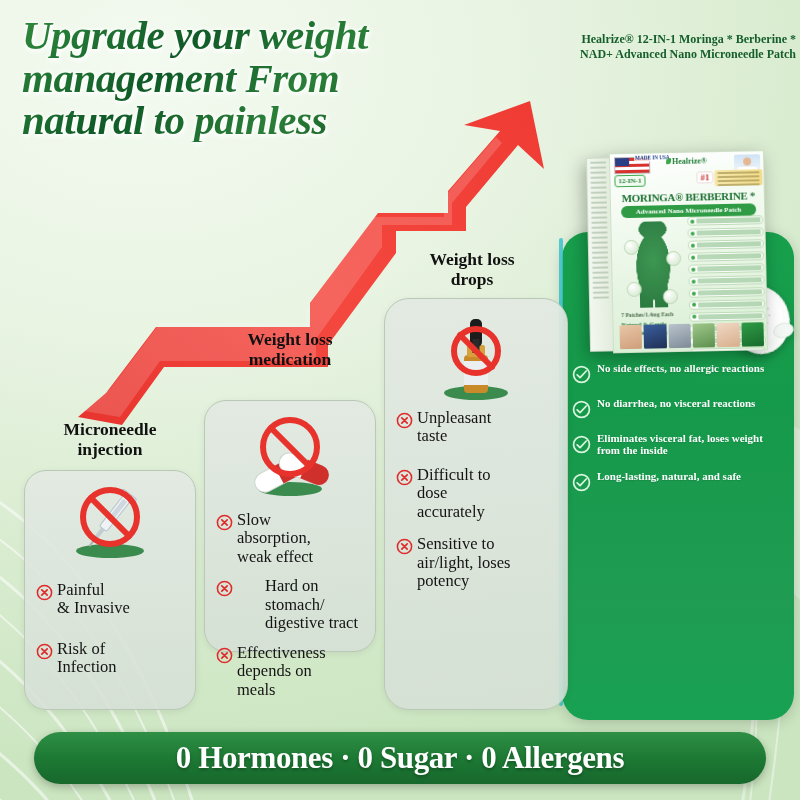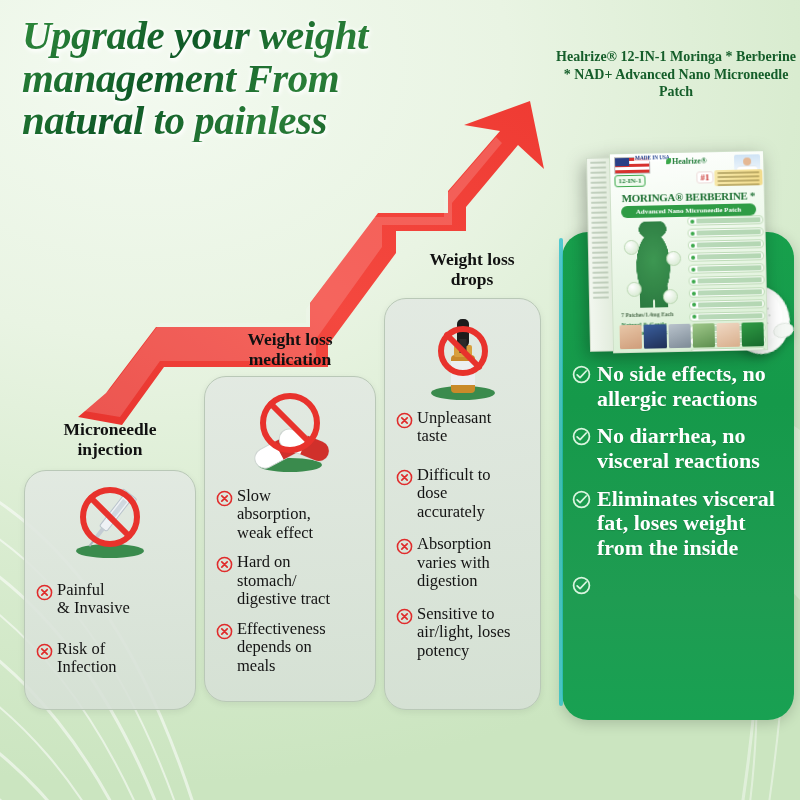--- a/index.html
+++ b/index.html
@@ -23,43 +23,43 @@
     letter-spacing:-0.5px;
     color:#186b30;
     background:linear-gradient(135deg,#2f8a3c 0%,#0f5a27 30%,#2a7f38 55%,#0d4d20 80%,#2e8a3e 100%);
     -webkit-background-clip:text;background-clip:text;
     -webkit-text-fill-color:transparent;
     filter:drop-shadow(0 0 2px rgba(255,255,255,.95)) drop-shadow(1px 2px 2px rgba(255,255,255,.85));
   }
   .headline span{display:block;}
   
   .prodtitle{
-    position:absolute;left:556px;top:48px;width:240px;
-    text-align:center;font-weight:bold;font-size:14px;line-height:1.26;
+    position:absolute;left:556px;top:32px;width:240px;
+    text-align:right;font-weight:bold;font-size:12px;line-height:1.26;
     color:#155e2a;
   }
   
   .arrow{position:absolute;left:60px;top:95px;width:520px;height:330px;}
   
   .greenpanel{
     position:absolute;left:562px;top:232px;width:232px;height:488px;
     background:linear-gradient(180deg,#17a04c 0%,#15994a 35%,#1f9c52 75%,#18a152 100%);
     border-radius:26px;
     box-shadow:0 3px 14px rgba(0,0,0,.18);
   }
   .greenpanel:before{
     content:"";position:absolute;left:-3px;top:6px;width:4px;height:96%;
     border-radius:4px;background:linear-gradient(180deg,#39c3cf,#26b8b0,#35c2c8);
     opacity:.85;
   }
   .benefits{position:absolute;left:10px;top:130px;width:215px;}
   .benefit{display:flex;align-items:flex-start;margin-bottom:13px;}
   .benefit .bico{flex:0 0 auto;width:19px;height:19px;margin-right:6px;margin-top:3px;}
   .benefit .btxt{
-    color:#ffffff;font-size:22px;font-weight:bold;line-height:1.12;
+    color:#ffffff;font-size:11px;font-weight:bold;line-height:1.12;
     text-shadow:0 1px 1px rgba(0,0,0,.12);
   }
   
   .pbox{
     position:absolute;left:588px;top:152px;width:178px;height:200px;
     transform:rotate(-1.2deg);
     filter:drop-shadow(-3px 5px 9px rgba(0,0,0,.3));
   }
   .pbox .side{
     position:absolute;left:0;top:4px;width:24px;height:194px;
@@ -258,20 +258,22 @@
         <div class="btxt">Eliminates visceral
 fat, loses weight
 from the inside</div>
       </div>
 
       <div class="benefit">
         <svg class="bico" viewBox="0 0 24 24">
           <circle cx="12" cy="12" r="10" fill="none" stroke="#d9f5de" stroke-width="2.2"></circle>
           <path d="M6.5 12.4 L10.2 16 L18 7.6" fill="none" stroke="#d9f5de" stroke-width="2.2" stroke-linecap="round" stroke-linejoin="round"></path>
         </svg>
+        <div class="btxt">Long-lasting,
+natural, and safe</div>
       </div>
 
     </div>
   </div>
 
   <svg class="patch" viewBox="0 0 74 86">
     <ellipse cx="37" cy="44" rx="30" ry="34" fill="#fbfdfb" stroke="#dfe7df" stroke-width="1"></ellipse>
     <ellipse cx="37" cy="40" rx="24" ry="27" fill="#ffffff" opacity="0.9"></ellipse>
     <g fill="#cfd8cf">
       <circle cx="26" cy="28" r="1"></circle>
@@ -439,21 +441,21 @@
           <path d="M8.2 8.2 L15.8 15.8 M15.8 8.2 L8.2 15.8" stroke="#e02b2b" stroke-width="2.4" stroke-linecap="round"></path>
         </svg>
         <div class="ctxt" style="white-space:pre-line;">Risk of
 Infection</div>
       </div>
     </div>
   </div>
 
   <div class="ctitle" style="left:200px;top:330px;width:180px;white-space:pre-line;">Weight loss
 medication</div>
-  <div class="ccard" style="left:204px;top:376px;width:172px;height:326px;">
+  <div class="ccard" style="left:204px;top:400px;width:172px;height:252px;">
     <div class="cicon" style="top:10px;">
       <svg width="112" height="92" viewBox="0 0 112 92">
         <ellipse cx="56" cy="78" rx="32" ry="7" fill="#1d7a34" opacity="0.85"></ellipse>
         <g transform="rotate(-28 44 62)">
           <rect x="18" y="54" width="52" height="20" rx="10" fill="#ffffff" stroke="#cfd6d2" stroke-width="1"></rect>
           <path d="M44,54 h16 a10,10 0 0 1 0,20 h-16 Z" fill="#d0302b"></path>
         </g>
         <g transform="rotate(22 70 58)">
           <rect x="44" y="48" width="52" height="20" rx="10" fill="#ffffff" stroke="#cfd6d2" stroke-width="1"></rect>
           <path d="M70,48 h16 a10,10 0 0 1 0,20 h-16 Z" fill="#d0302b"></path>
@@ -465,21 +467,21 @@
     <div class="clist" style="top:110px;">
       <div class="citem">
         <svg class="xico" viewBox="0 0 24 24">
           <circle cx="12" cy="12" r="10" fill="none" stroke="#e02b2b" stroke-width="2.2"></circle>
           <path d="M8.2 8.2 L15.8 15.8 M15.8 8.2 L8.2 15.8" stroke="#e02b2b" stroke-width="2.4" stroke-linecap="round"></path>
         </svg>
         <div class="ctxt" style="white-space:pre-line;">Slow
 absorption,
 weak effect</div>
       </div>
-      <div class="citem" style="margin-top:4px;">
+      <div class="citem" style="margin-top:4px;gap:28px;">
         <svg class="xico" viewBox="0 0 24 24">
           <circle cx="12" cy="12" r="10" fill="none" stroke="#e02b2b" stroke-width="2.2"></circle>
           <path d="M8.2 8.2 L15.8 15.8 M15.8 8.2 L8.2 15.8" stroke="#e02b2b" stroke-width="2.4" stroke-linecap="round"></path>
         </svg>
         <div class="ctxt" style="white-space:pre-line;">Hard on
 stomach/
 digestive tract</div>
       </div>
       <div class="citem" style="margin-top:0;">
         <svg class="xico" viewBox="0 0 24 24">
@@ -488,21 +490,21 @@
         </svg>
         <div class="ctxt" style="white-space:pre-line;">Effectiveness
 depends on
 meals</div>
       </div>
     </div>
   </div>
 
   <div class="ctitle" style="left:382px;top:250px;width:180px;white-space:pre-line;">Weight loss
 drops</div>
-  <div class="ccard" style="left:384px;top:298px;width:157px;height:412px;">
+  <div class="ccard" style="left:384px;top:298px;width:184px;height:412px;border-radius:25px;">
     <div class="cicon" style="top:10px;">
       <svg width="100" height="96" viewBox="0 0 100 96">
         <ellipse cx="50" cy="84" rx="32" ry="7" fill="#1d7a34" opacity="0.85"></ellipse>
         <rect x="38" y="46" width="24" height="38" rx="4" fill="#c98a2a"></rect>
         <rect x="38" y="52" width="24" height="24" fill="#eceff0"></rect>
         <rect x="41" y="36" width="18" height="12" rx="2" fill="#d8a03c"></rect>
         <rect x="44" y="10" width="12" height="28" rx="5" fill="#1c1c1c"></rect>
         <rect x="46.5" y="30" width="7" height="14" fill="#2a2a2a"></rect>
         <circle cx="50" cy="42" r="22" fill="none" stroke="#e8322c" stroke-width="6"></circle>
         <line x1="34" y1="26" x2="66" y2="58" stroke="#e8322c" stroke-width="6" stroke-linecap="round"></line>
@@ -524,30 +526,24 @@
         </svg>
         <div class="ctxt" style="white-space:pre-line;">Difficult to
 dose
 accurately</div>
       </div>
       <div class="citem" style="margin-top:14px;">
         <svg class="xico" viewBox="0 0 24 24">
           <circle cx="12" cy="12" r="10" fill="none" stroke="#e02b2b" stroke-width="2.2"></circle>
           <path d="M8.2 8.2 L15.8 15.8 M15.8 8.2 L8.2 15.8" stroke="#e02b2b" stroke-width="2.4" stroke-linecap="round"></path>
         </svg>
-        <div class="ctxt" style="white-space:pre-line;">Absorption
-varies with
-digestion</div>
-      </div>
-      <div class="citem" style="margin-top:14px;">
-        <svg class="xico" viewBox="0 0 24 24">
-          <circle cx="12" cy="12" r="10" fill="none" stroke="#e02b2b" stroke-width="2.2"></circle>
-          <path d="M8.2 8.2 L15.8 15.8 M15.8 8.2 L8.2 15.8" stroke="#e02b2b" stroke-width="2.4" stroke-linecap="round"></path>
-        </svg>
         <div class="ctxt" style="white-space:pre-line;">Sensitive to
 air/light, loses
 potency</div>
       </div>
     </div>
   </div>
 
+  <div class="banner">
+    <span class="btext">0 Hormones · 0 Sugar · 0 Allergens</span>
+  </div>
 
 </div>
 
 </body></html>

